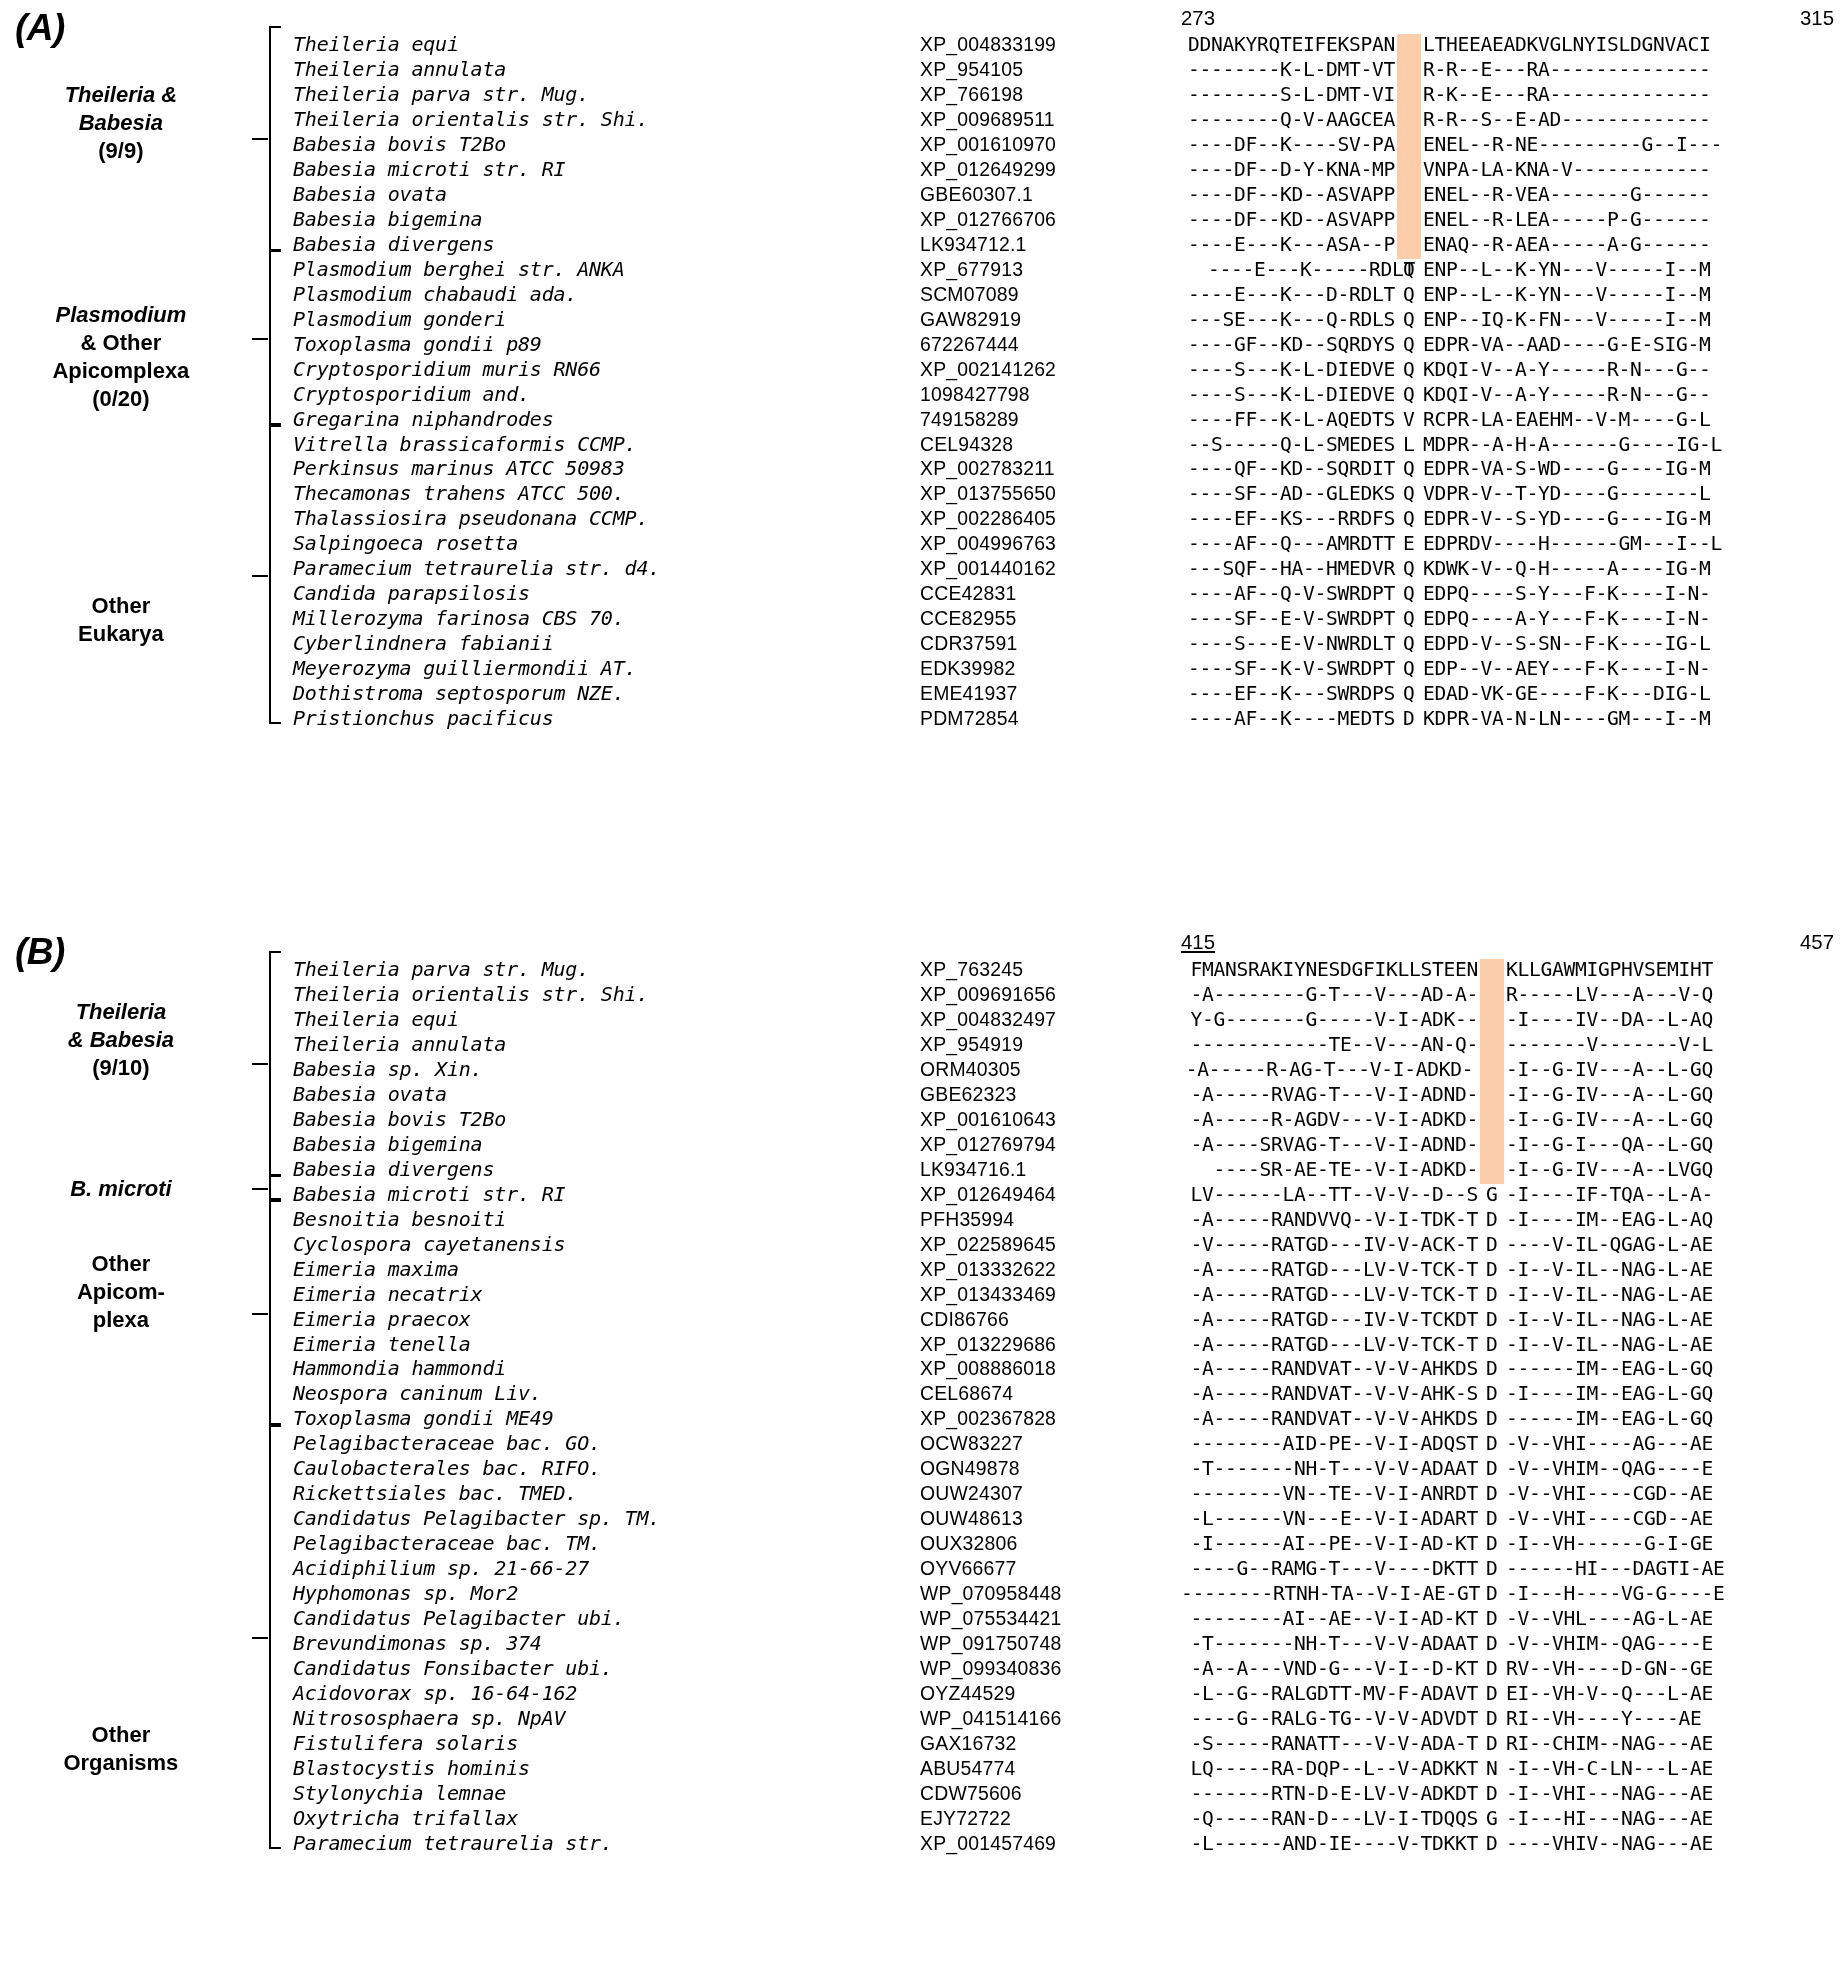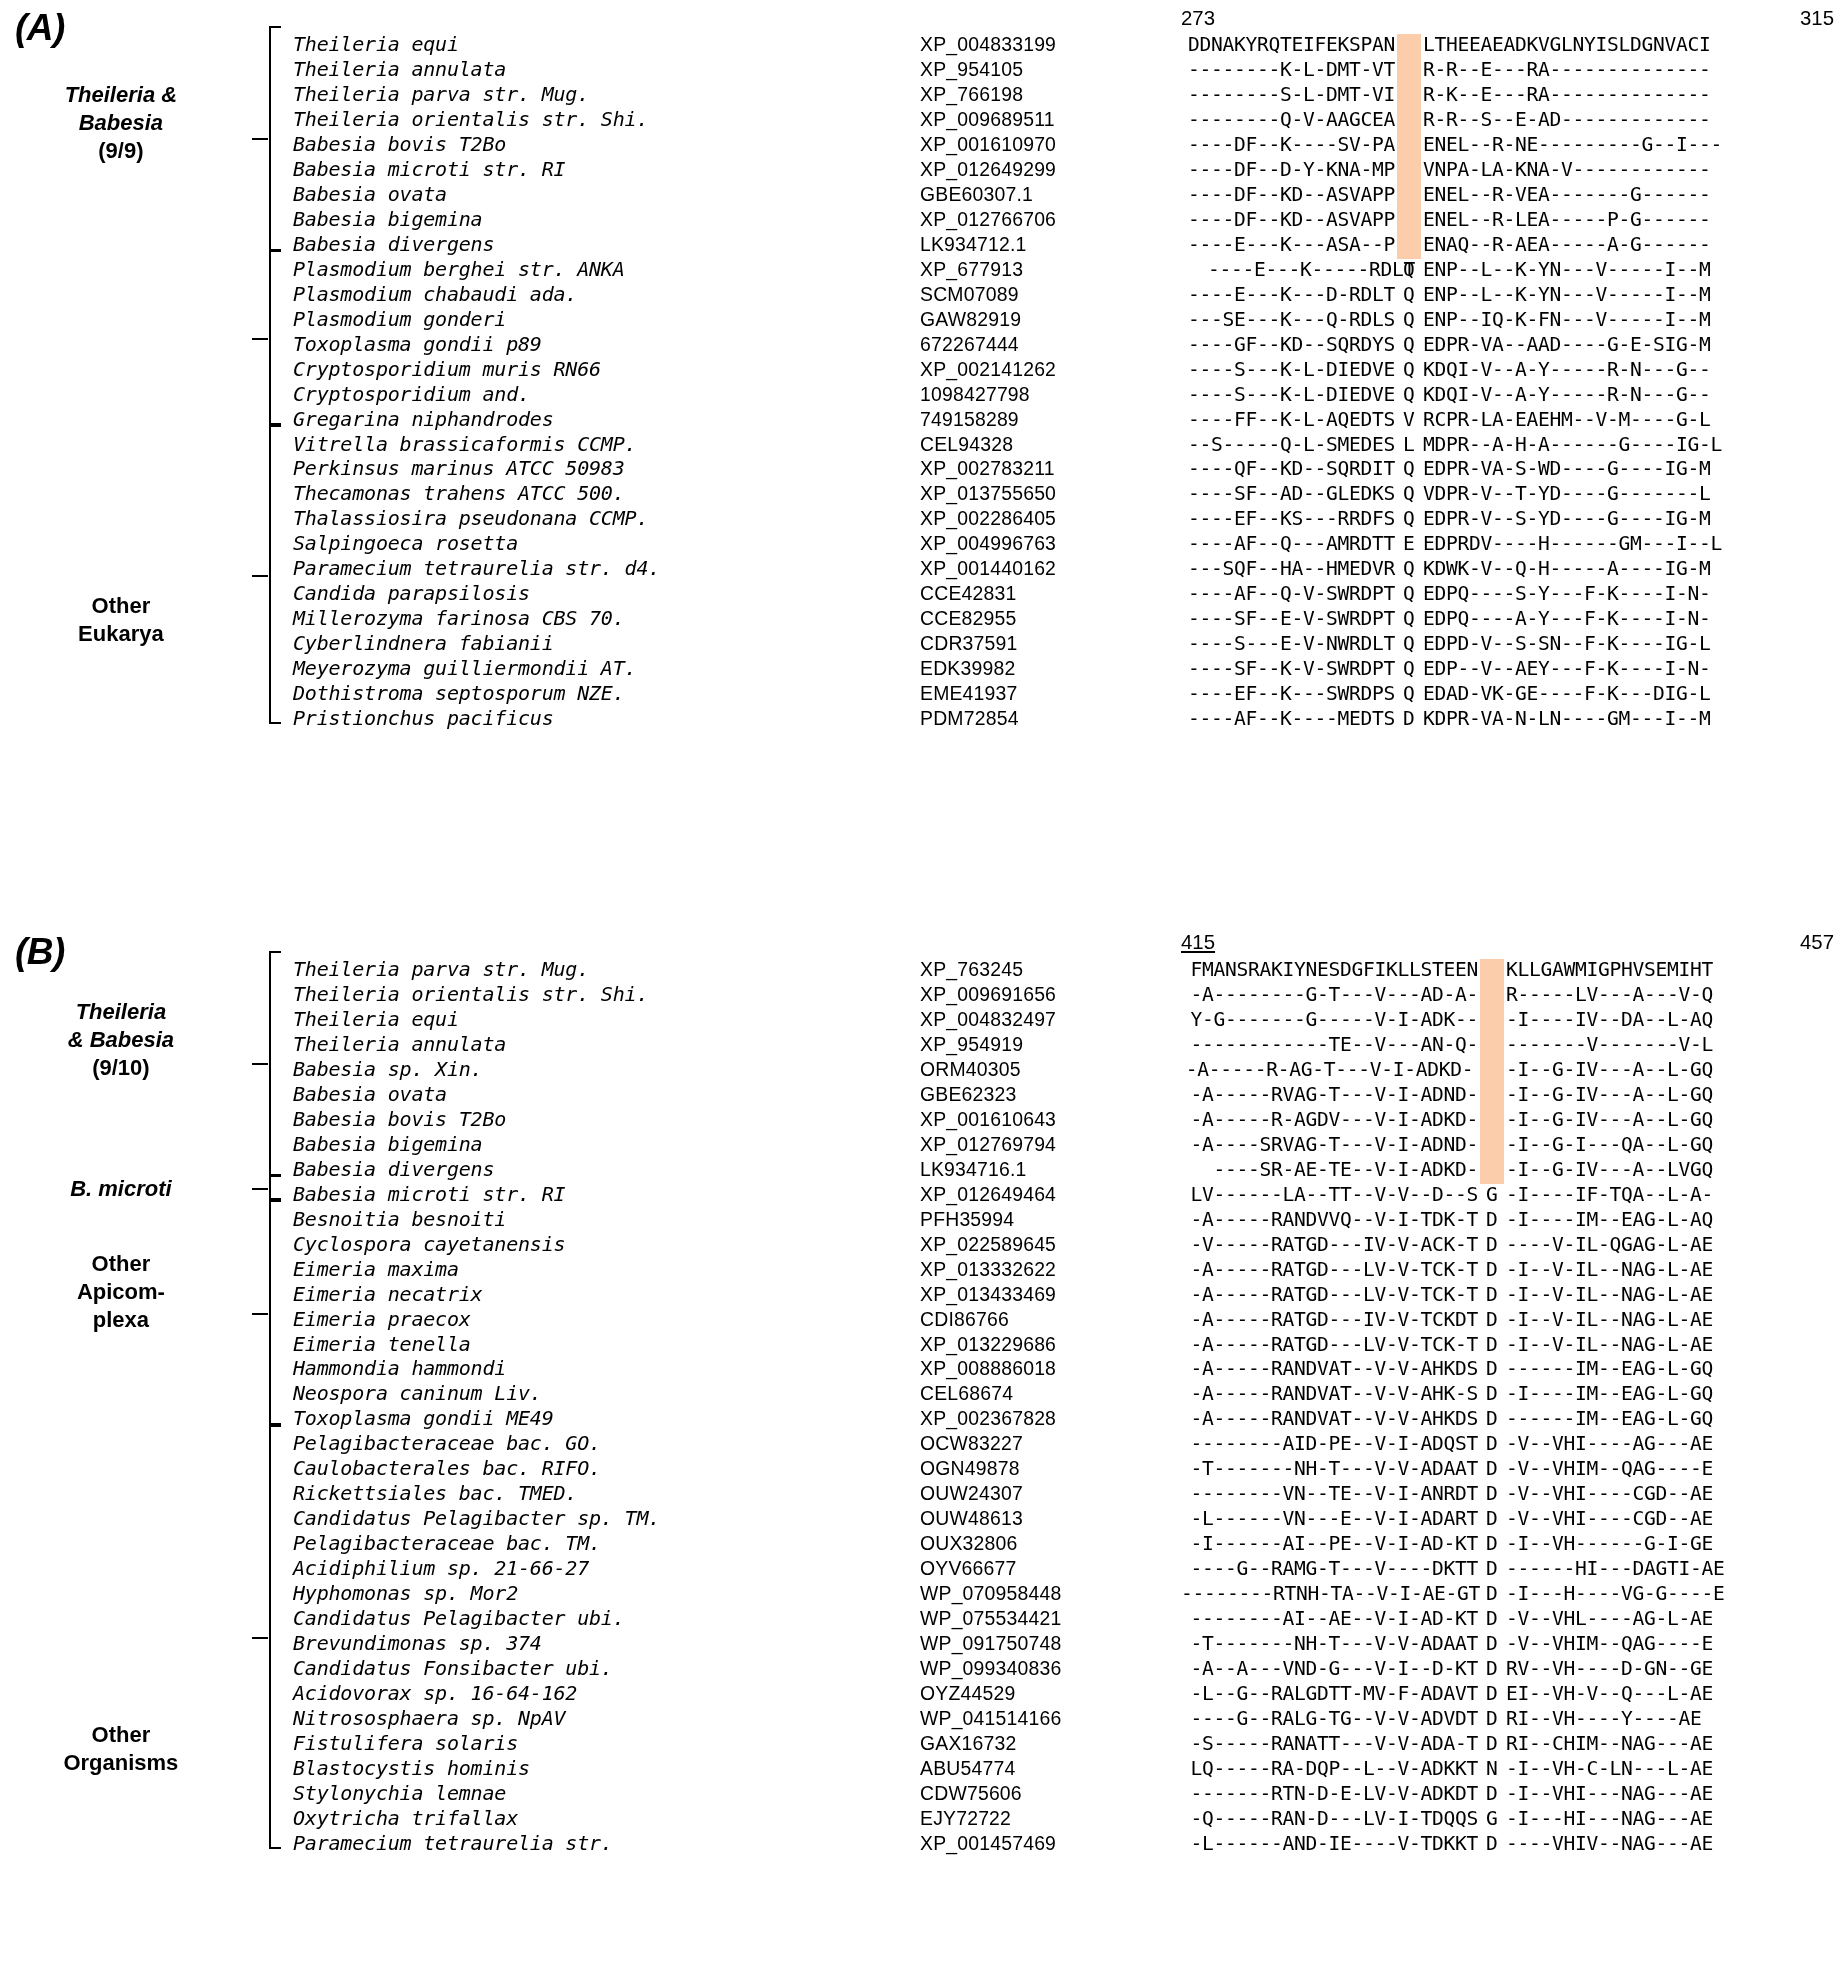--- a/index.html
+++ b/index.html
@@ -317,20 +317,26 @@
     <div class="bracket" style="left: 269px; top: 26px; height: 225px;"></div>
     <div class="bracket-tick" style="left: 252px; top: 138px;"></div>
     <div class="bracket" style="left: 269px; top: 250px; height: 175px;"></div>
     <div class="bracket-tick" style="left: 252px; top: 338px;"></div>
     <div class="bracket" style="left: 269px; top: 425px; height: 299px;"></div>
     <div class="bracket-tick" style="left: 252px; top: 575px;"></div>
     <div class="group-label" style="top: 81px;">
       <div class="it">Theileria &amp;</div>
       <div class="it">Babesia</div>
       <div>(9/9)</div>
+    </div>
+    <div class="group-label" style="top: 301px;">
+      <div class="it">Plasmodium</div>
+      <div>&amp; Other</div>
+      <div>Apicomplexa</div>
+      <div>(0/20)</div>
     </div>
     <div class="group-label" style="top: 592px;">
       <div>Other</div>
       <div>Eukarya</div>
     </div>
   </div>
 
 <div class="panel" id="panelB" style="position: absolute; left: 0px; top: 0px; width: 1847px; height: 1985px; pointer-events: none;">
     <div class="panel-letter" style="top: 931px;">(B)</div>
     <div class="coord" style="left: 1181px; top: 931px; text-decoration: underline;">415</div>

